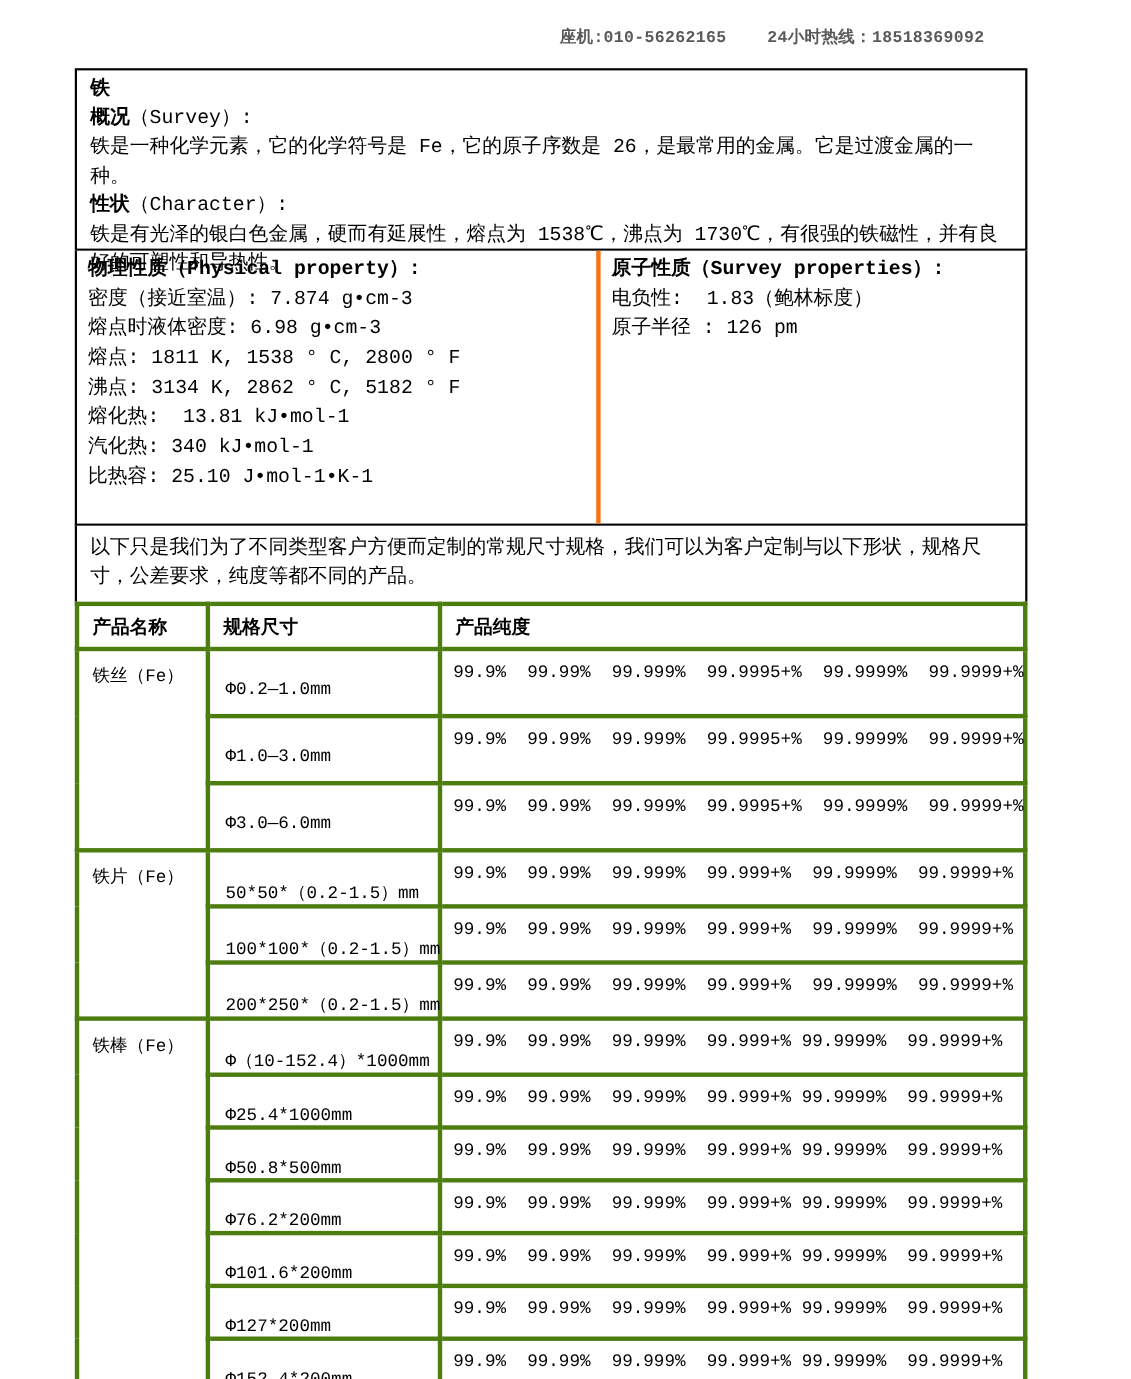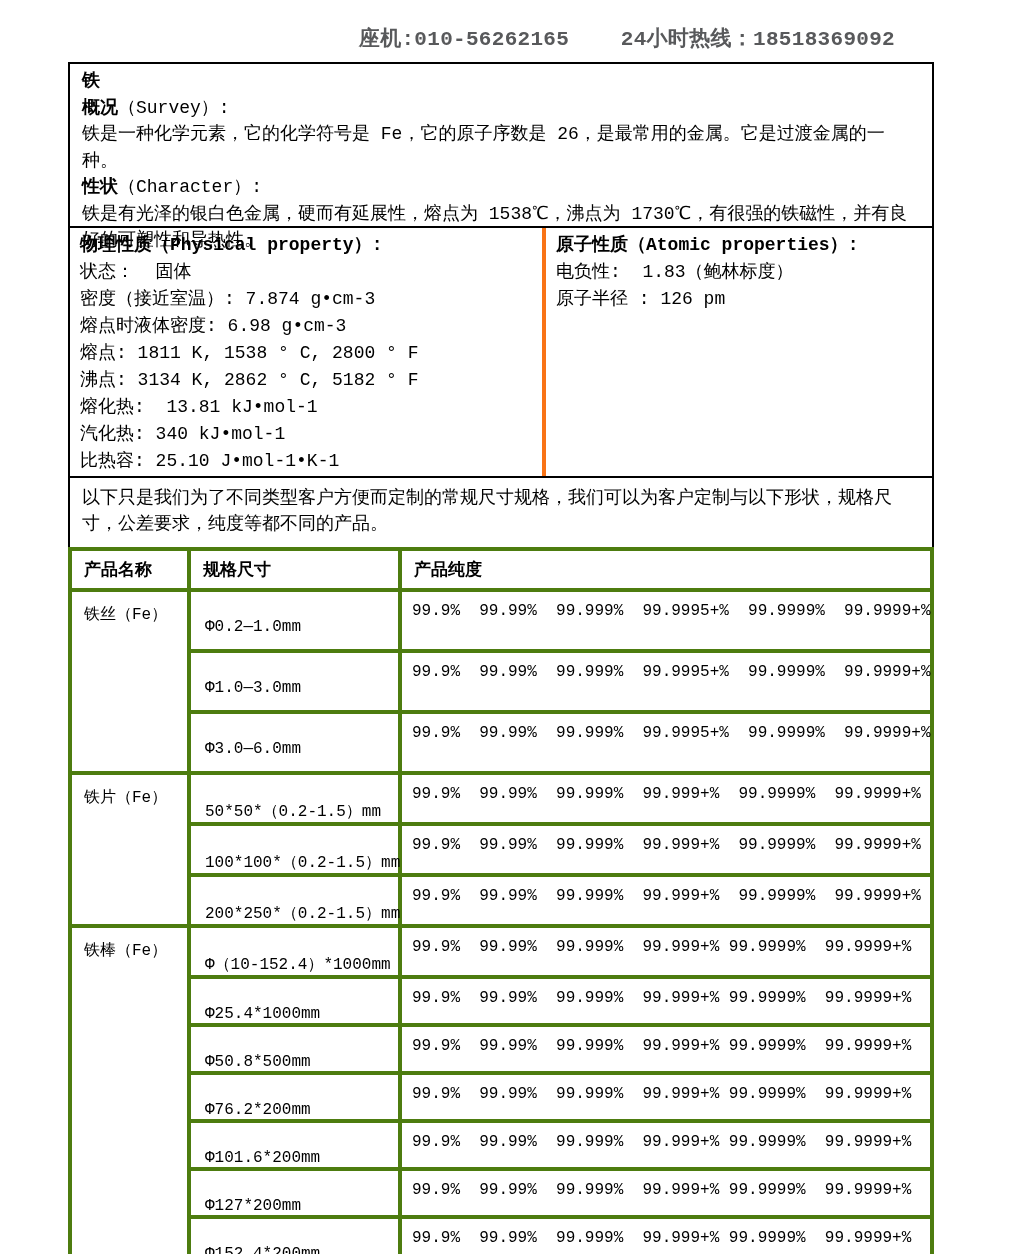--- a/index.html
+++ b/index.html
@@ -7,21 +7,21 @@
     width:1028px;height:1254px;
     background:#ffffff;
     position:relative;
     overflow:hidden;
     font-family:"Liberation Mono","DejaVu Sans Mono",monospace;
     color:#000;
   }
   .contact{
     position:absolute;
     top:24px;right:133px;
-    font-size:21px;
+    font-size:15px;
     font-weight:bold;
     color:#58595b;
     white-space:pre;
     letter-spacing:.3px;
     font-family:Liberation Mono, monospace;
   }
   .doc-box{
     position:absolute;
     left:68px;top:62px;
     width:866px;
@@ -105,38 +105,37 @@
     <div class="line"><span class="bold">概况</span><span>（Survey）:</span></div>
     <div class="line">铁是一种化学元素，它的化学符号是 Fe，它的原子序数是 26，是最常用的金属。它是过渡金属的一种。</div>
     <div class="line"><span class="bold">性状</span><span>（Character）:</span></div>
     <div class="line">铁是有光泽的银白色金属，硬而有延展性，熔点为 1538℃，沸点为 1730℃，有很强的铁磁性，并有良好的可塑性和导热性。</div>
   </div>
 
   <div class="sec sec2">
     <div class="col phys">
       <div class="line bold">物理性质（Physical property）:</div>
 
-        <div class="line">状态：  固体</div>
 
         <div class="line">密度（接近室温）: 7.874 g•cm-3</div>
 
         <div class="line">熔点时液体密度: 6.98 g•cm-3</div>
 
         <div class="line">熔点: 1811 K, 1538 ° C, 2800 ° F</div>
 
         <div class="line">沸点: 3134 K, 2862 ° C, 5182 ° F</div>
 
         <div class="line">熔化热:  13.81 kJ•mol-1</div>
 
         <div class="line">汽化热: 340 kJ•mol-1</div>
 
         <div class="line">比热容: 25.10 J•mol-1•K-1</div>
       </div>
     <div class="col atom">
-      <div class="line bold">原子性质（Atomic properties）:</div>
+      <div class="line bold">原子性质（Survey properties）:</div>
 
         <div class="line">电负性:  1.83（鲍林标度）</div>
 
         <div class="line">原子半径 : 126 pm</div>
 
       </div>
   </div>
 
   <div class="sec note-sec">
     <div class="line">以下只是我们为了不同类型客户方便而定制的常规尺寸规格，我们可以为客户定制与以下形状，规格尺寸，公差要求，纯度等都不同的产品。</div>

